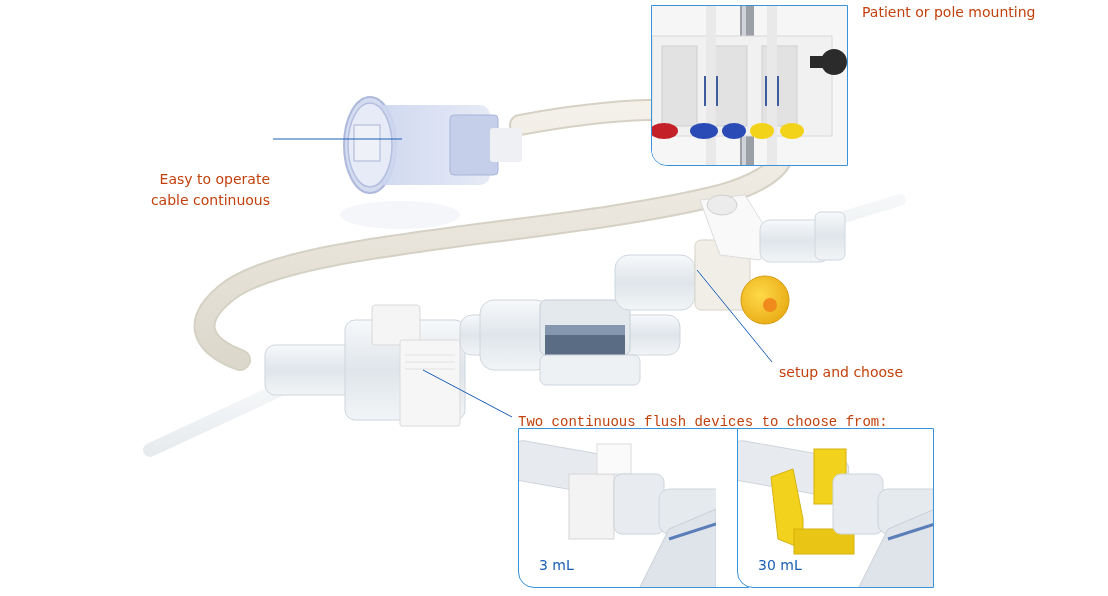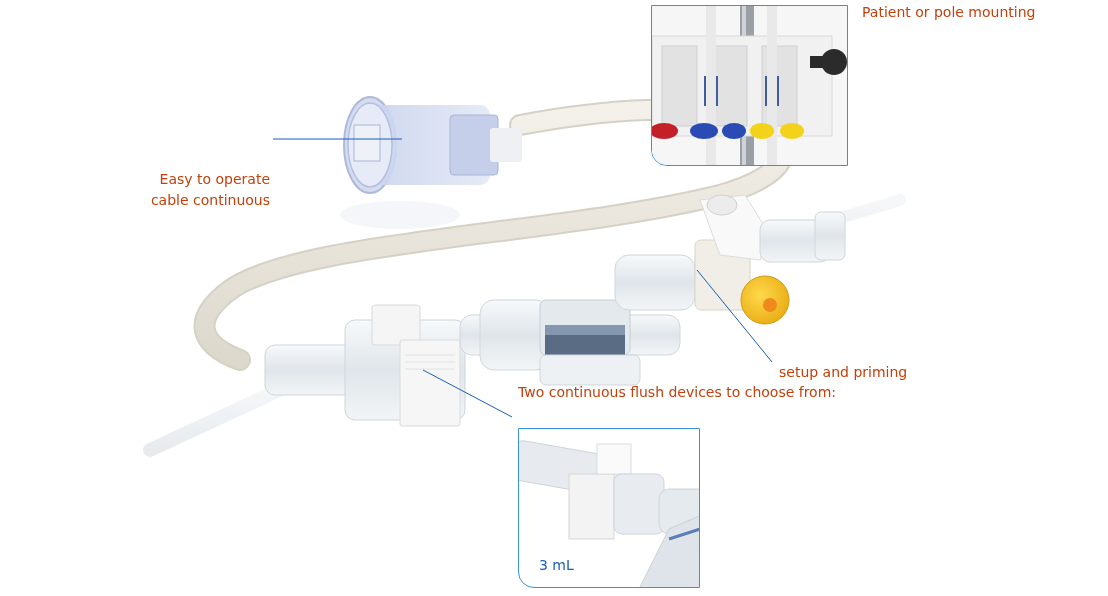--- a/index.html
+++ b/index.html
@@ -98,24 +98,24 @@
   <div class="label right" style="left:140px; top:130px; width:130px;margin-top:39px;">
     <span>Easy to operate</span>
     <span>cable continuous</span>
   </div>
 
   <div class="label" style="left:862px; top:2px;">
     <span>Patient or pole mounting</span>
   </div>
 
   <div class="label" style="left:779px; top:362px;">
-    <span>setup and priming</span>
+    <span>setup and choose</span>
   </div>
 
-  <div class="label" style="left:518px; top:382px;">
+  <div class="label" style="left:518px; top:412px;font-family:Liberation Mono, monospace;">
     <span>Two continuous flush devices to choose from:</span>
   </div>
 
   <div class="inset" style="left:651px; top:5px; width:197px; height:161px;">
     <svg width="197" height="161" viewBox="0 0 197 161">
       <rect x="0" y="0" width="197" height="161" fill="#f6f6f6"></rect>
       <rect x="88" y="0" width="14" height="161" fill="#9aa0a6"></rect>
       <rect x="90" y="0" width="4" height="161" fill="#cfd3d7"></rect>
       <rect x="0" y="30" width="180" height="100" fill="#f1f1f1" stroke="#d8d8d8"></rect>
       <g fill="#e2e2e2" stroke="#cfcfcf">
@@ -134,27 +134,40 @@
       <ellipse cx="12" cy="125" rx="14" ry="8" fill="#c32027"></ellipse>
       <ellipse cx="52" cy="125" rx="14" ry="8" fill="#2a4bb6"></ellipse>
       <ellipse cx="82" cy="125" rx="12" ry="8" fill="#2a4bb6"></ellipse>
       <ellipse cx="110" cy="125" rx="12" ry="8" fill="#f3d21a"></ellipse>
       <ellipse cx="140" cy="125" rx="12" ry="8" fill="#f3d21a"></ellipse>
       <rect x="158" y="50" width="20" height="12" fill="#2a2a2a"></rect>
       <circle cx="182" cy="56" r="13" fill="#2b2b2b"></circle>
     </svg>
   </div>
 
-  <div class="inset" style="left:518px; top:428px; width:182px; height:160px;">
+  <div class="inset" style="left:518px; top:428px; width:231px; height:160px;">
     <svg width="197" height="160" viewBox="0 0 197 160">
       <rect x="-10" y="20" width="120" height="40" rx="12" fill="#e7ebef" stroke="#cdd4da" transform="rotate(10 50 40)"></rect>
       <rect x="50" y="45" width="45" height="65" fill="#f3f3f3" stroke="#d6d6d6"></rect>
       <rect x="78" y="15" width="34" height="30" fill="#fafafa" stroke="#dcdcdc"></rect>
       <rect x="95" y="45" width="50" height="60" rx="8" fill="#e8ecf0" stroke="#cdd4da"></rect>
       <rect x="140" y="60" width="70" height="45" rx="10" fill="#e5eaee" stroke="#cdd4da"></rect>
       <path d="M120 160 L 150 100 L 197 80 L 197 160 Z" fill="#dfe4ea" stroke="#c7cfd7"></path>
       <path d="M150 110 L 197 95" stroke="#5b7eb8" stroke-width="3"></path>
     </svg>
     <div class="cap">3 mL</div>
   </div>
 
+  <div class="inset" style="left:737px; top:428px; width:197px; height:160px;">
+    <svg width="197" height="160" viewBox="0 0 197 160">
+      <rect x="-10" y="20" width="120" height="40" rx="12" fill="#e7ebef" stroke="#cdd4da" transform="rotate(10 50 40)"></rect>
+      <path d="M33 48 L 55 40 L 65 90 L 65 120 L 40 110 Z" fill="#f2d21c" stroke="#d6b20f"></path>
+      <rect x="76" y="20" width="32" height="55" fill="#f2d21c" stroke="#d6b20f"></rect>
+      <rect x="56" y="100" width="60" height="25" fill="#e9c515" stroke="#d6b20f"></rect>
+      <rect x="95" y="45" width="50" height="60" rx="8" fill="#e8ecf0" stroke="#cdd4da"></rect>
+      <rect x="140" y="60" width="70" height="45" rx="10" fill="#e5eaee" stroke="#cdd4da"></rect>
+      <path d="M120 160 L 150 100 L 197 80 L 197 160 Z" fill="#dfe4ea" stroke="#c7cfd7"></path>
+      <path d="M150 110 L 197 95" stroke="#5b7eb8" stroke-width="3"></path>
+    </svg>
+    <div class="cap">30 mL</div>
+  </div>
 
 </div>
 
 </body></html>

